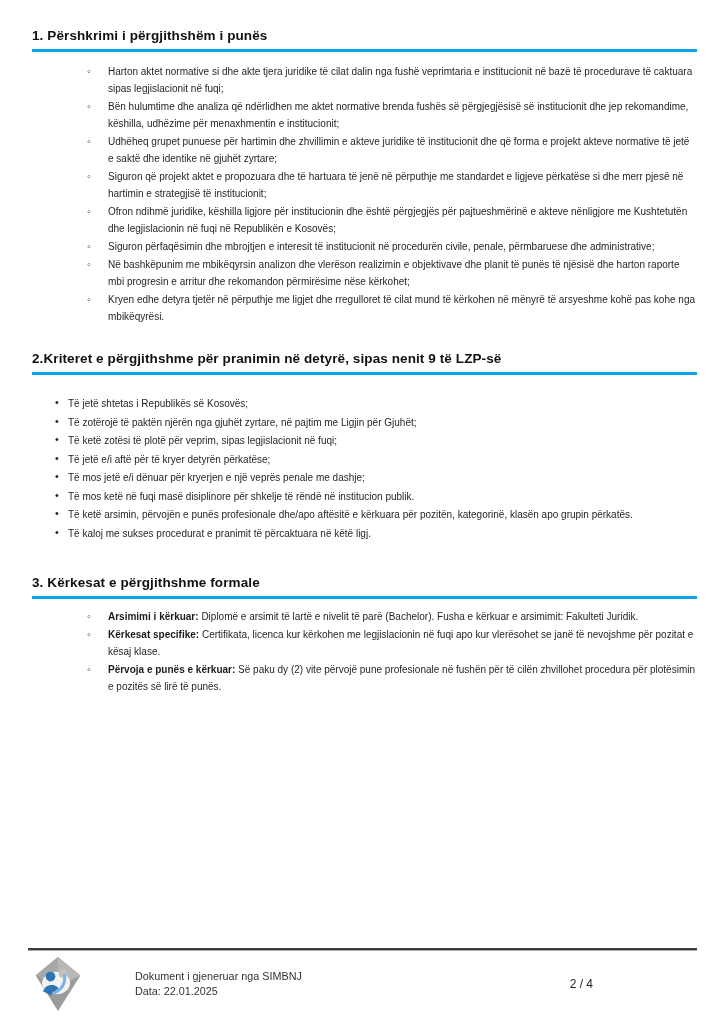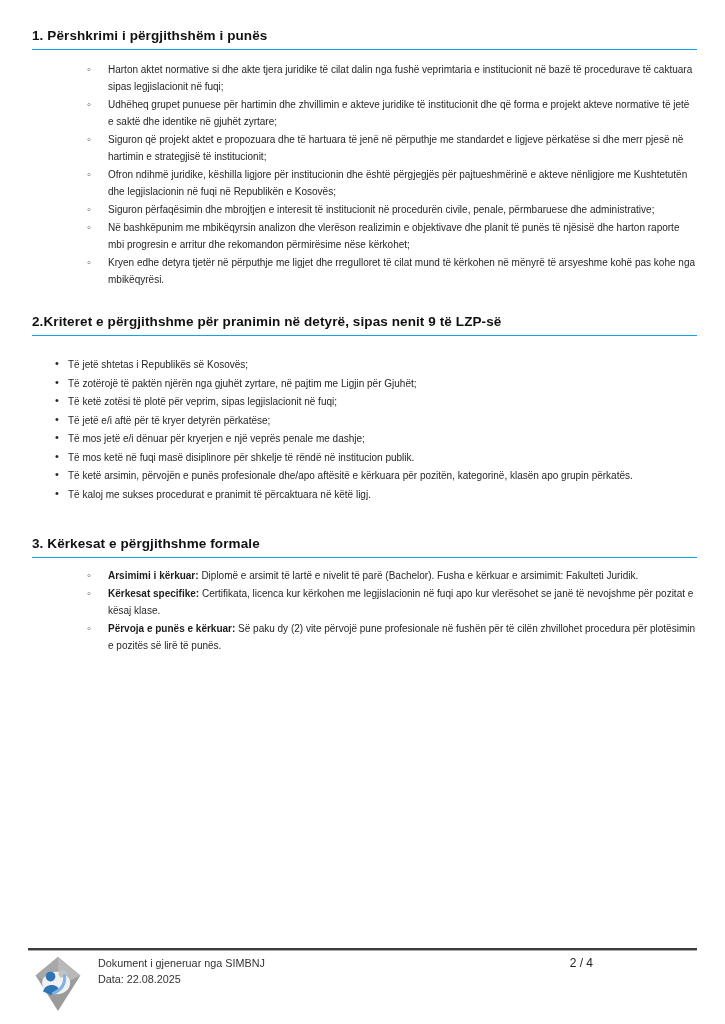--- a/index.html
+++ b/index.html
@@ -6,21 +6,21 @@
   body{
     width:725px;height:1024px;position:relative;overflow:hidden;
     font-family:"Liberation Sans","DejaVu Sans",sans-serif;
     color:#262626;-webkit-font-smoothing:antialiased;
   }
   .page{position:absolute;inset:0;padding:28px 28px 0 32px;box-sizing:border-box;}
 
   
   .doc-section h2{
     font-size:13.5px;font-weight:bold;color:#111;
-    margin:0;padding:0 0 6px 0;border-bottom:1px solid #0ea5e9;
+    margin:0;padding:0 0 6px 0;border-bottom:3px solid #0ea5e9;
     letter-spacing:.1px;
   }
   .doc-section{margin-bottom:26px;}
   .doc-section:nth-of-type(2){margin-bottom:33px;}
   .doc-section:nth-of-type(3){margin-bottom:4px;}
 
   
   .doc-section ul{list-style:none;margin:10px 0 0 0;padding:0;}
   .doc-section.s1 ul{margin-top:11px;}
   .doc-section.s2 ul{margin-top:20px;}
@@ -39,35 +39,36 @@
   .bullet-disc li{padding-left:36px;margin-bottom:1.5px;}
   .bullet-disc li::before{
     content:"•";position:absolute;left:23px;top:-1px;
     font-size:11px;color:#222;
   }
   .doc-section li strong{font-weight:bold;color:#1c1c1c;}
 
   
   .footer{position:absolute;left:28px;right:28px;bottom:12px;}
   .footer-rule{height:0;border-top:2px solid #3c3c3c;box-shadow:0 1px 0 #a9a9a9;margin-bottom:6px;}
-  .footer-row{display:flex;}
+  .footer-row{display:flex;align-items:center;gap:37px;}
   .logo{width:52px;height:56px;margin-left:4px;flex:0 0 auto;}
   .footer-text{margin-left:14px;font-size:10.8px;line-height:15.5px;color:#333;}
   .page-number{margin-left:auto;margin-right:104px;font-size:12px;color:#222;}
 </style>
 </head>
 <body>
 
 <main class="page">
 
   <div id="sections">
       <section class="doc-section s1 bullet-circle">
         <h2>1. Përshkrimi i përgjithshëm i punës</h2>
         <ul>
           <li>Harton aktet normative si dhe akte tjera juridike të cilat dalin nga fushë veprimtaria e institucionit në bazë të procedurave të caktuara sipas legjislacionit në fuqi;</li>
+          <li>Bën hulumtime dhe analiza që ndërlidhen me aktet normative brenda fushës së përgjegjësisë së institucionit dhe jep rekomandime, këshilla, udhëzime për menaxhmentin e institucionit;</li>
           <li>Udhëheq grupet punuese për hartimin dhe zhvillimin e akteve juridike të institucionit dhe që forma e projekt akteve normative të jetë e saktë dhe identike në gjuhët zyrtare;</li>
           <li>Siguron që projekt aktet e propozuara dhe të hartuara të jenë në përputhje me standardet e ligjeve përkatëse si dhe merr pjesë në hartimin e strategjisë të institucionit;</li>
           <li>Ofron ndihmë juridike, këshilla ligjore për institucionin dhe është përgjegjës për pajtueshmërinë e akteve nënligjore me Kushtetutën dhe legjislacionin në fuqi në Republikën e Kosovës;</li>
           <li>Siguron përfaqësimin dhe mbrojtjen e interesit të institucionit në procedurën civile, penale, përmbaruese dhe administrative;</li>
           <li>Në bashkëpunim me mbikëqyrsin analizon dhe vlerëson realizimin e objektivave dhe planit të punës të njësisë dhe harton raporte mbi progresin e arritur dhe rekomandon përmirësime nëse kërkohet;</li>
           <li>Kryen edhe detyra tjetër në përputhje me ligjet dhe rregulloret të cilat mund të kërkohen në mënyrë të arsyeshme kohë pas kohe nga mbikëqyrësi.</li>
         </ul>
       </section>
       <section class="doc-section s2 bullet-disc">
         <h2>2.Kriteret e përgjithshme për pranimin në detyrë, sipas nenit 9 të LZP-së</h2>
@@ -102,19 +103,19 @@
           <path d="M27 1 L3 21 L27 33 Z" fill="#a8a8a8"></path>
           <ellipse cx="25" cy="29" rx="15" ry="12" fill="#f2f2f2"></ellipse>
           <circle cx="19" cy="22" r="5.2" fill="#2e75b6"></circle>
           <circle cx="32" cy="19" r="4.4" fill="#c2c2c2"></circle>
           <path d="M11 38 C13 29 26 29 28 36 L20 42 Z" fill="#2e75b6"></path>
           <path d="M22 40 C31 36 35 29 34 21" stroke="#7fb2e5" stroke-width="3.2" fill="none" stroke-linecap="round"></path>
         </svg>
       </span>
       <div class="footer-text">
         <div>Dokument i gjeneruar nga SIMBNJ</div>
-        <div>Data: 22.08.2025</div>
+        <div>Data: 22.01.2025</div>
       </div>
       <div class="page-number">2 / 4</div>
     </div>
   </footer>
 
 </main>
 
 </body></html>

